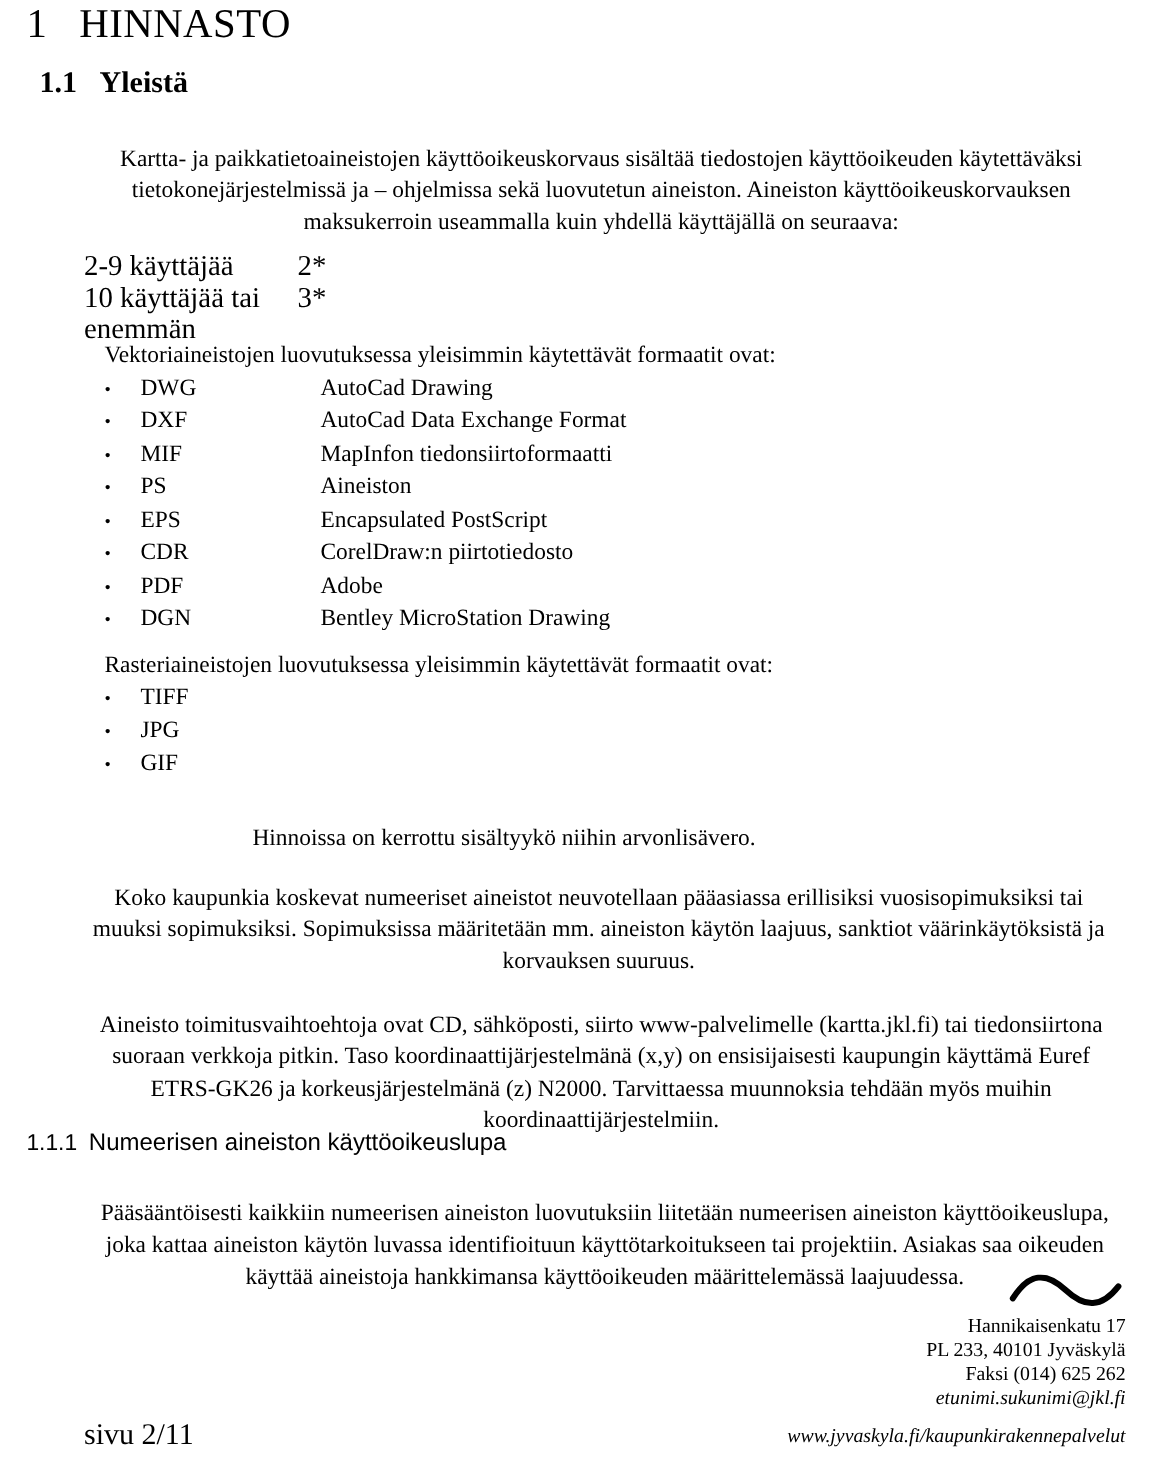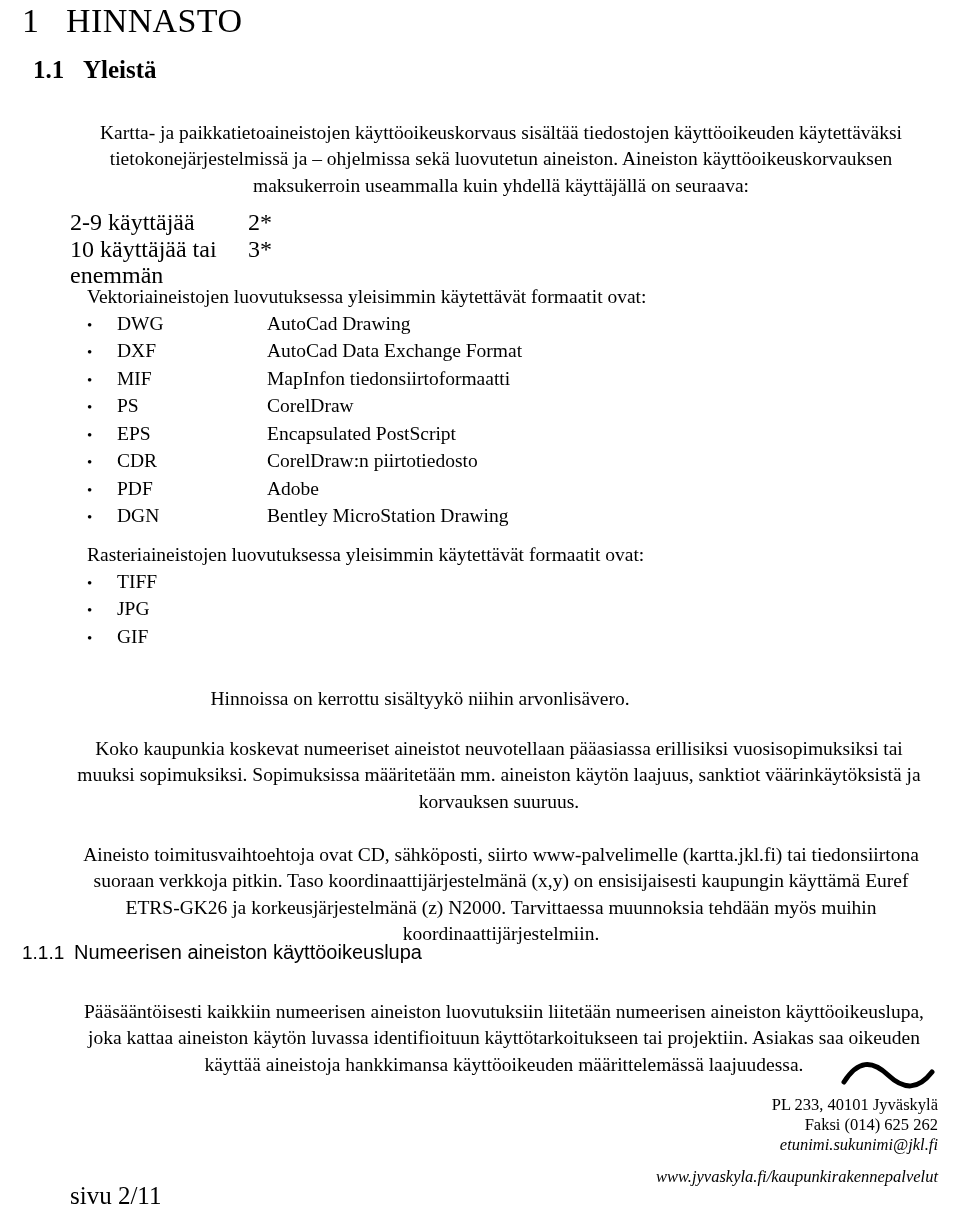--- a/index.html
+++ b/index.html
@@ -173,21 +173,21 @@
         <span class="desc">AutoCad Data Exchange Format</span>
       </li>
       <li>
         <span class="bullet">•</span>
         <span class="code">MIF</span>
         <span class="desc">MapInfon tiedonsiirtoformaatti</span>
       </li>
       <li>
         <span class="bullet">•</span>
         <span class="code">PS</span>
-        <span class="desc">CorelDraw</span>
+        <span class="desc">Aineiston</span>
       </li>
       <li>
         <span class="bullet">•</span>
         <span class="code">EPS</span>
         <span class="desc">Encapsulated PostScript</span>
       </li>
       <li>
         <span class="bullet">•</span>
         <span class="code">CDR</span>
         <span class="desc">CorelDraw:n piirtotiedosto</span>
@@ -233,20 +233,21 @@
     <span class="num">1.1.1</span><span>Numeerisen aineiston käyttöoikeuslupa</span>
   </div>
 
   <p class="body-block p-paasaanto">Pääsääntöisesti kaikkiin numeerisen aineiston luovutuksiin liitetään numeerisen aineiston käyttöoikeuslupa, joka kattaa aineiston käytön luvassa identifioituun käyttötarkoitukseen tai projektiin. Asiakas saa oikeuden käyttää aineistoja hankkimansa käyttöoikeuden määrittelemässä laajuudessa.</p>
 
   <svg class="wave-logo" viewBox="0 0 100 34" aria-hidden="true">
     <path d="M6 20 C 20 -2, 34 -2, 50 13 C 66 28, 80 28, 94 10" fill="none" stroke="#000000" stroke-width="5" stroke-linecap="round"></path>
   </svg>
 
   <div class="footer">
+    <div>Hannikaisenkatu 17</div>
     <div>PL 233, 40101 Jyväskylä</div>
     <div>Faksi (014) 625 262</div>
     <div class="email">etunimi.sukunimi@jkl.fi</div>
     <div class="web">www.jyvaskyla.fi/kaupunkirakennepalvelut</div>
   </div>
 
   <div class="page-num">sivu 2/11</div>
 
 </div>
 

